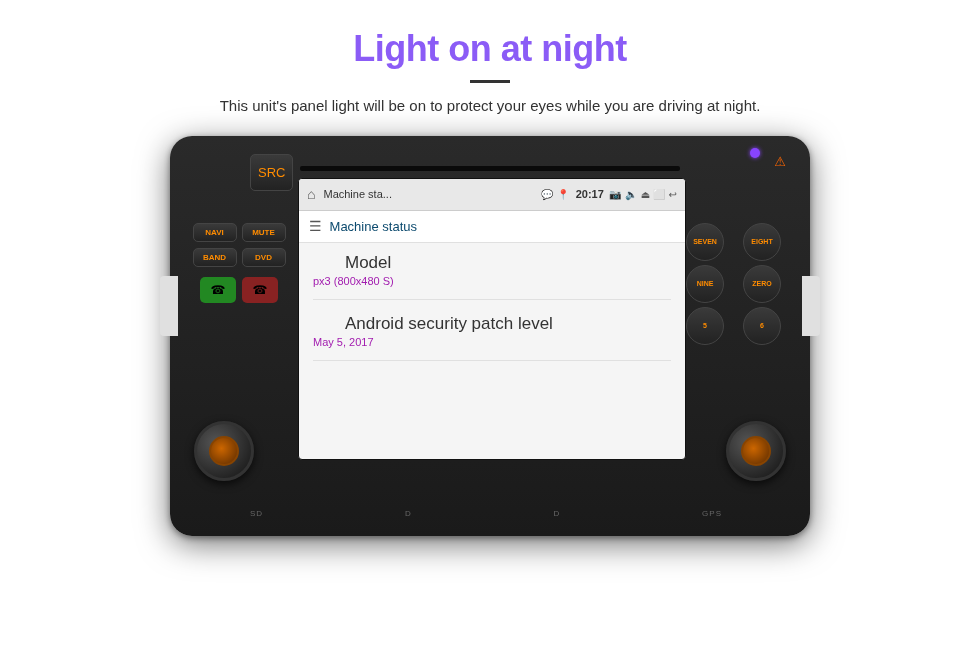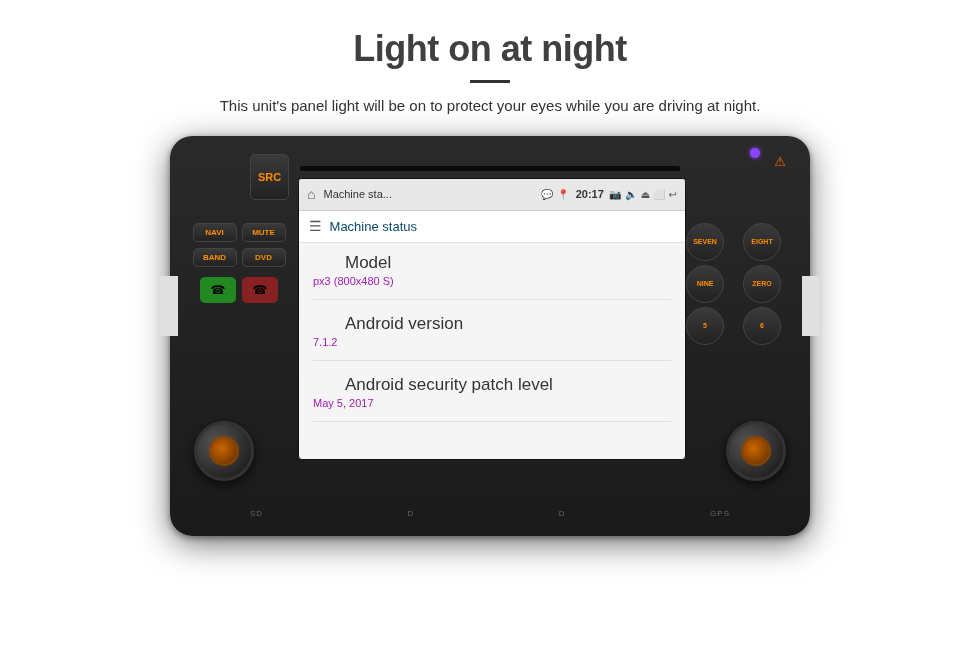--- a/index.html
+++ b/index.html
@@ -10,21 +10,21 @@
       font-family: 'Arial', sans-serif;
       overflow: hidden;
       display: flex;
       flex-direction: column;
       align-items: center;
     }
 
     .page-title {
       font-size: 36px;
       font-weight: 900;
-      color: #404040;
+      color: #8b5cf6;
       margin-top: 28px;
       text-align: center;
       letter-spacing: -0.5px;
     }
 
     .title-divider {
       width: 40px;
       height: 3px;
       background: #333;
       margin: 10px auto 12px;
@@ -181,21 +181,21 @@
       border-radius: 50%;
       background: radial-gradient(circle at 40% 40%, #cc6600, #5a2a00);
       border: 2px solid #884400;
     }
 
     
     .bottom-strip {
       position: absolute;
       bottom: 18px;
       left: 80px;
-      right: 80px;
+      right: 88px;
       display: flex;
       justify-content: space-between;
       align-items: center;
     }
 
     .bottom-label {
       color: #666;
       font-size: 8px;
       letter-spacing: 1px;
     }
@@ -343,23 +343,23 @@
     }
 
     .src-btn {
       position: absolute;
       top: 18px;
       left: 80px;
       background: linear-gradient(180deg, #3a3a3a, #222);
       border: 1px solid #444;
       border-radius: 5px;
       color: #ff8c00;
-      font-size: 11px;
-      font-weight: bold;
-      padding: 16px 7px;
+      font-size: 13px;
+      font-weight: normal;
+      padding: 10px 7px;
     }
 
     .call-btns {
       display: flex;
       gap: 6px;
       margin-top: 4px;
       justify-content: center;
     }
 
     .call-btn {
@@ -464,24 +464,20 @@
         <span class="menu-icon">☰</span>
         <span class="app-bar-title">Machine status</span>
       </div>
 
       <div class="content-area">
         <div class="info-section">
           <div class="info-label">Model</div>
           <div class="info-value">px3 (800x480 S)</div>
         </div>
         <div class="info-section">
-          <div class="info-label">Android version</div>
-          <div class="info-value">7.1.2</div>
-        </div>
-        <div class="info-section">
           <div class="info-label">Android security patch level</div>
           <div class="info-value">May 5, 2017</div>
         </div>
       </div>
 
     </div>
 
   </div>
 </div>
 

